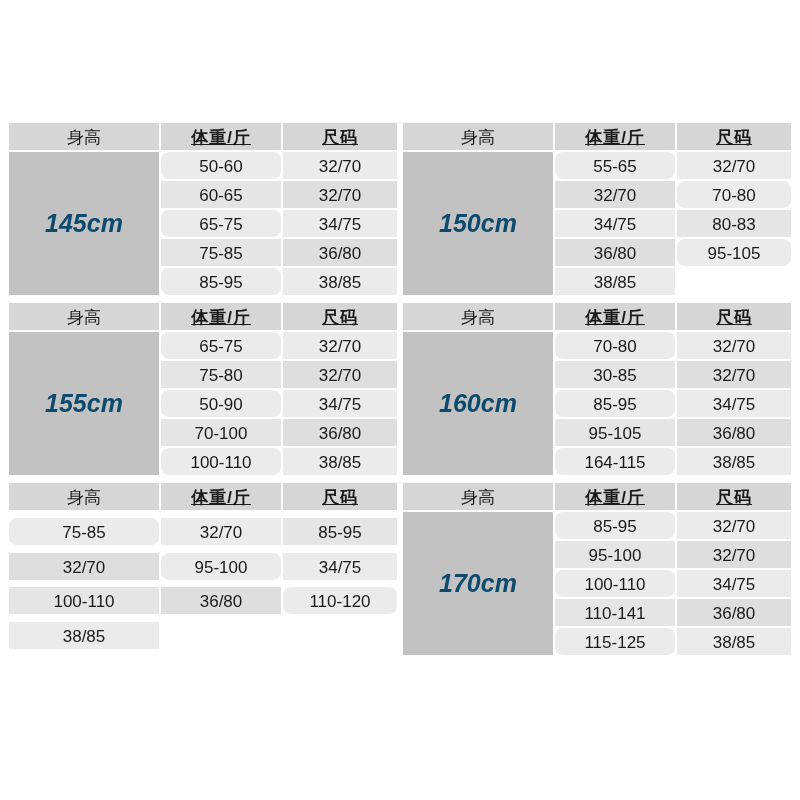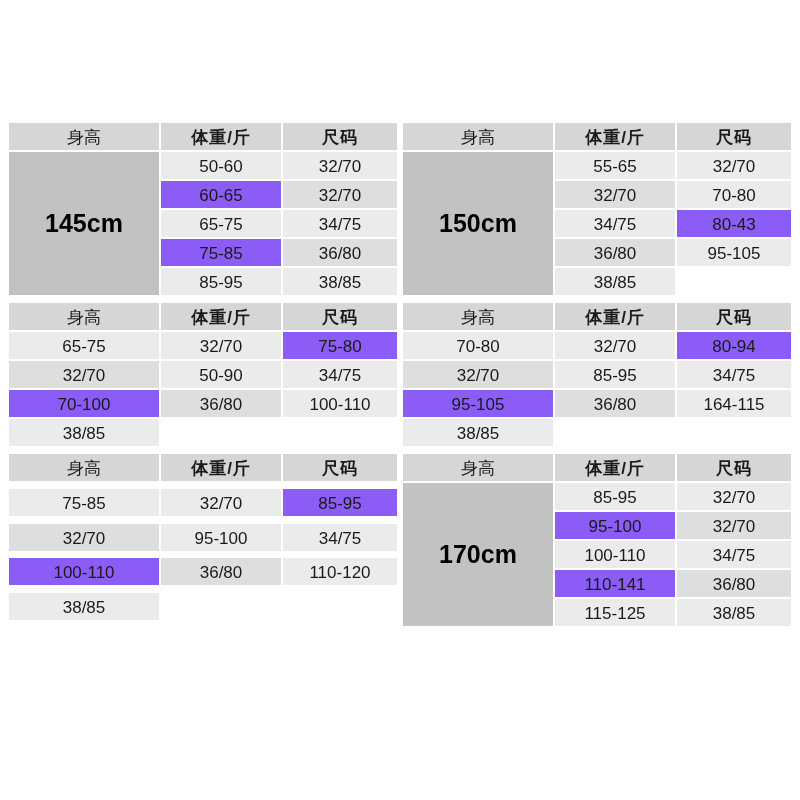--- a/index.html
+++ b/index.html
@@ -43,38 +43,40 @@
     line-height: 29px;
     height: 29px;
     border: 1px solid #ffffff;
     white-space: nowrap;
     overflow: hidden;
   }
   .hdr {
     background: #d6d6d6;
     font-weight: bold;
     letter-spacing: 1px;
+    text-decoration: underline;
   }
   .hdr-h {
     background: #d6d6d6;
   }
   .height-cell {
     grid-row: span 5;
     background: #c2c2c2;
     display: flex;
     align-items: center;
     justify-content: center;
     font-size: 25px;
+    font-style: italic;
     font-weight: bold;
-    color: #000000;
+    color: #0c4a6e;
     border: 1px solid #ffffff;
     box-sizing: border-box;
   }
-  .v-odd { background: #ebebeb; }
-  .v-even { background: #8b5cf6; }
+  .v-odd { background: #ebebeb; border-radius: 9px; }
+  .v-even { background: #e5e5e5; }
   .s-odd { background: #ebebeb; }
   .s-even { background: #dedede; }
 </style>
 </head>
 <body>
 
 <div class="sheet">
 
   <div class="grid">
 
@@ -100,51 +102,53 @@
       <div class="cell hdr-h">身高</div>
       <div class="cell hdr">体重/斤</div>
       <div class="cell hdr">尺码</div>
 
       <div class="height-cell">150cm</div>
       <div class="cell v-odd">55-65</div>
       <div class="cell s-odd">32/70</div>
       <div class="cell s-even">32/70</div>
       <div class="cell v-odd">70-80</div>
       <div class="cell s-odd">34/75</div>
-      <div class="cell v-even">80-43</div>
+      <div class="cell v-even">80-83</div>
       <div class="cell s-even">36/80</div>
       <div class="cell v-odd">95-105</div>
       <div class="cell s-odd">38/85</div>
     </div>
 
     <div class="size-table">
       <div class="cell hdr-h">身高</div>
       <div class="cell hdr">体重/斤</div>
       <div class="cell hdr">尺码</div>
 
+      <div class="height-cell">155cm</div>
       <div class="cell v-odd">65-75</div>
       <div class="cell s-odd">32/70</div>
       <div class="cell v-even">75-80</div>
       <div class="cell s-even">32/70</div>
       <div class="cell v-odd">50-90</div>
       <div class="cell s-odd">34/75</div>
       <div class="cell v-even">70-100</div>
       <div class="cell s-even">36/80</div>
       <div class="cell v-odd">100-110</div>
       <div class="cell s-odd">38/85</div>
     </div>
 
     <div class="size-table">
       <div class="cell hdr-h">身高</div>
       <div class="cell hdr">体重/斤</div>
       <div class="cell hdr">尺码</div>
 
+      <div class="height-cell">160cm</div>
       <div class="cell v-odd">70-80</div>
       <div class="cell s-odd">32/70</div>
-      <div class="cell v-even">80-94</div>
+      <div class="cell v-even">30-85</div>
       <div class="cell s-even">32/70</div>
       <div class="cell v-odd">85-95</div>
       <div class="cell s-odd">34/75</div>
       <div class="cell v-even">95-105</div>
       <div class="cell s-even">36/80</div>
       <div class="cell v-odd">164-115</div>
       <div class="cell s-odd">38/85</div>
     </div>
 
     <div class="size-table">

